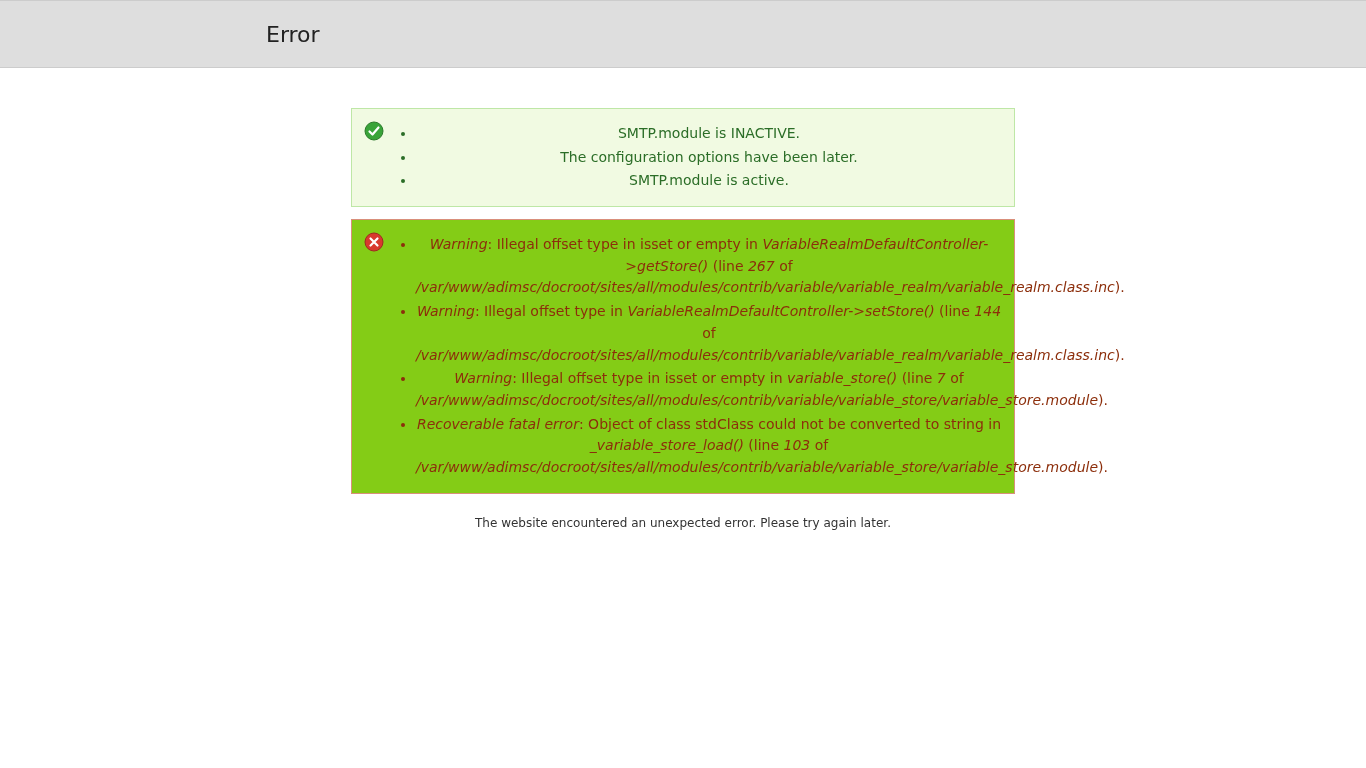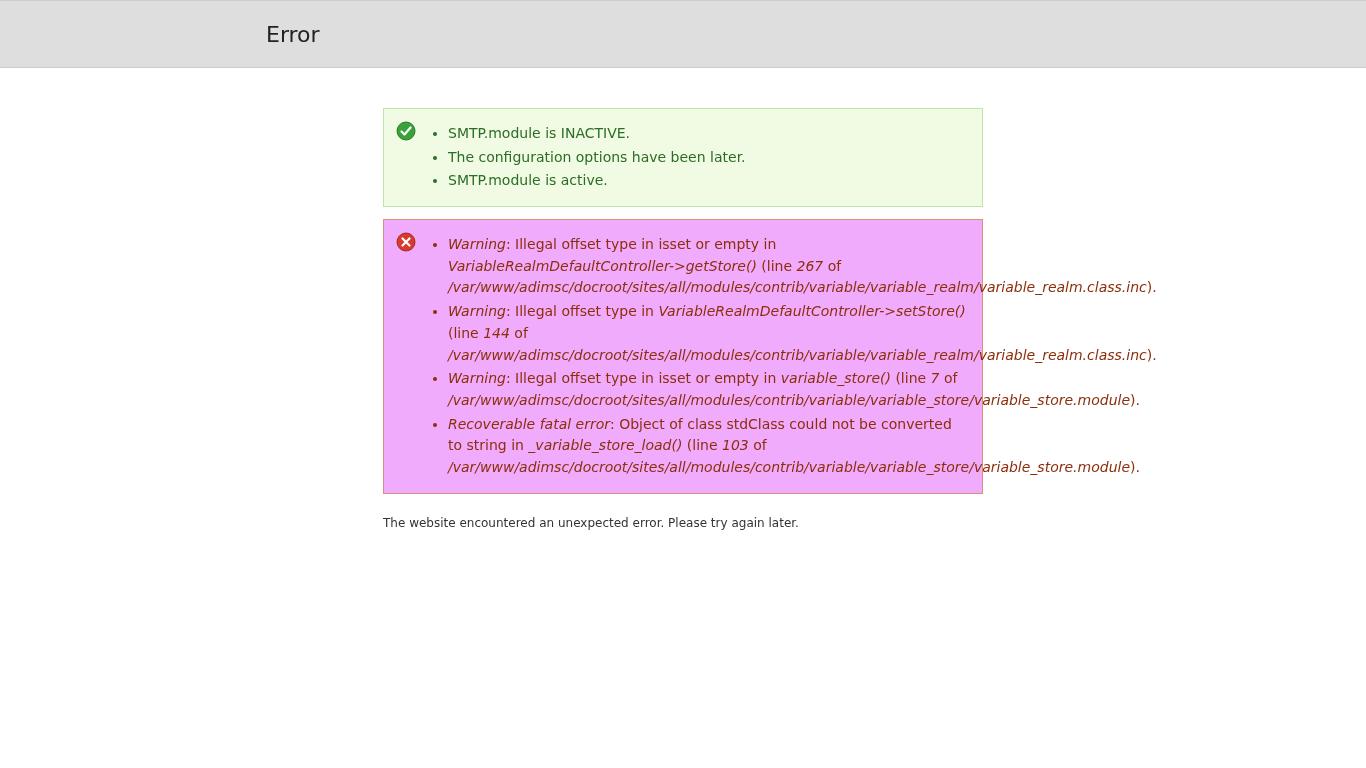--- a/index.html
+++ b/index.html
@@ -19,36 +19,37 @@
     align-items: center;
     padding-left: 266px;
   }
   .header h1 {
     margin: 0;
     font-size: 22px;
     font-weight: 400;
     color: #222;
   }
   .content {
-    width: 600px;
+    width: 664px;
     margin: 40px auto 0 auto;
+    text-align: center;
   }
   .messages {
     border: 1px solid;
     padding: 12px 12px 12px 48px;
     margin-bottom: 12px;
     position: relative;
   }
   .messages.status {
     background: #f1fae2;
     border-color: #bee7a6;
     color: #2b6d27;
   }
   .messages.error {
-    background: #f0abfc;
+    background: #84cc16;
     border-color: #d98f7b;
     color: #8c2e0b;
   }
   .messages ul {
     margin: 0;
     padding: 0 0 0 16px;
   }
   .messages li {
     margin: 2px 0;
     line-height: 1.55;

